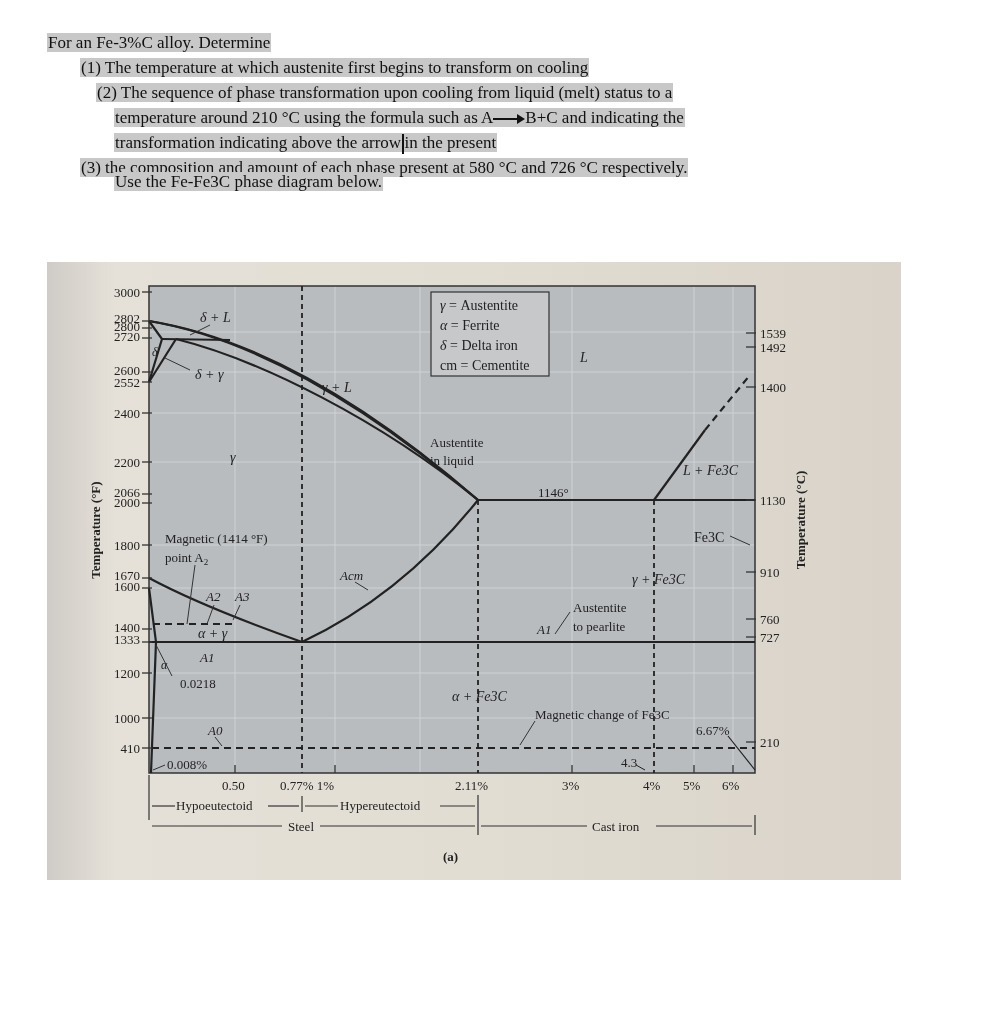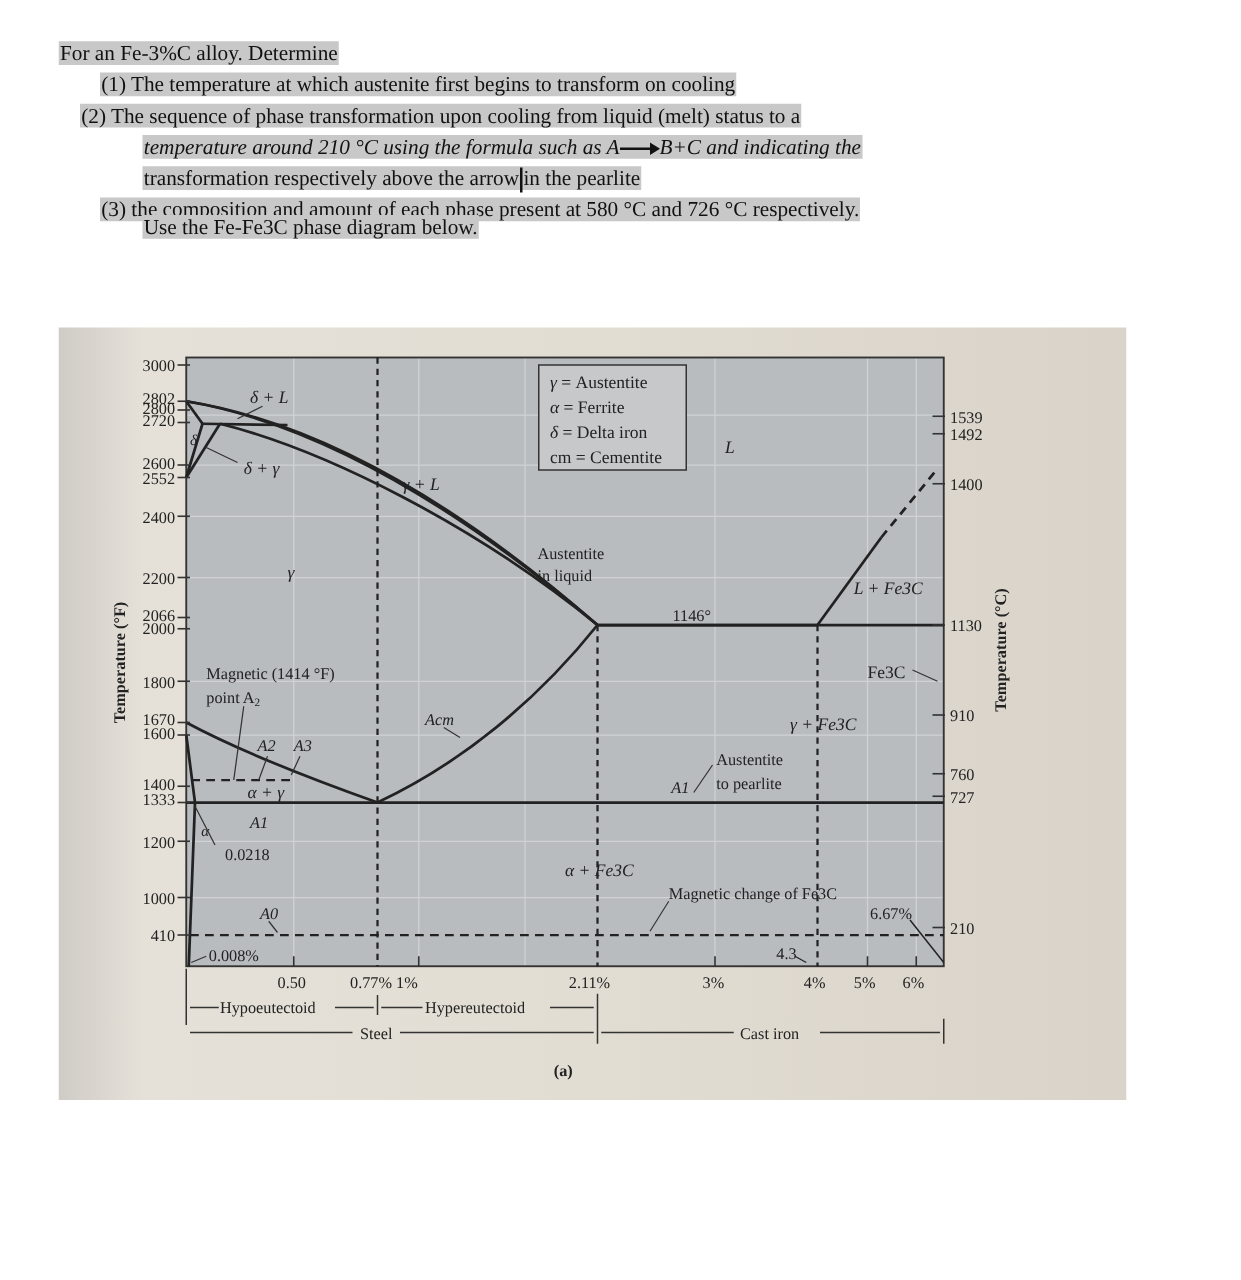--- a/index.html
+++ b/index.html
@@ -18,23 +18,23 @@
   .plot-svg text { font-family:"Liberation Serif", serif; fill:#222; }
 </style>
 </head>
 <body>
 
 <div class="q">
   <div class="qline" style="left:47px; top:31px;"><span class="hl">For an Fe-3%C alloy. Determine</span></div>
 
   <div class="qline" style="left:80px; top:56px;text-align:right;"><span class="hl"><span>(1)</span> <span>The temperature at which austenite first begins to transform on cooling</span></span></div>
 
-  <div class="qline" style="left:64px; top:81px;"><span class="hl"><span>(2)</span> <span> The sequence of phase transformation upon cooling from liquid (melt) status to a</span></span></div>
-  <div class="qline" style="left:114px; top:106px;font-style:italic;"><span class="hl"><span>temperature around 210 °C using the formula such as A</span><span class="arrow-inline"></span><span>B+C and indicating the</span></span></div>
-  <div class="qline" style="left:114px; top:131px;"><span class="hl"><span>transformation respectively above the arrow</span><span class="caret"></span><span>in the pearlite</span></span></div>
+  <div class="qline" style="left:96px; top:81px;"><span class="hl"><span>(2)</span> <span> The sequence of phase transformation upon cooling from liquid (melt) status to a</span></span></div>
+  <div class="qline" style="left:114px; top:106px;"><span class="hl"><span>temperature around 210 °C using the formula such as A</span><span class="arrow-inline"></span><span>B+C and indicating the</span></span></div>
+  <div class="qline" style="left:114px; top:131px;"><span class="hl"><span>transformation indicating above the arrow</span><span class="caret"></span><span>in the present</span></span></div>
 
   <div class="qline" style="left:80px; top:156px;"><span class="hl"><span>(3)</span> <span>the composition and amount of each phase present at 580 °C and 726 °C respectively.</span></span></div>
   <div class="qline" style="left:114px; top:170px;"><span class="hl"><span>Use the Fe-Fe3C phase diagram below.</span></span></div>
 </div>
 
 <div class="photo"></div>
 
 <svg class="plot-svg" width="993" height="1024" viewBox="0 0 993 1024">
 
   <rect x="149" y="286" width="606" height="487" fill="#b9bcbf"></rect>

